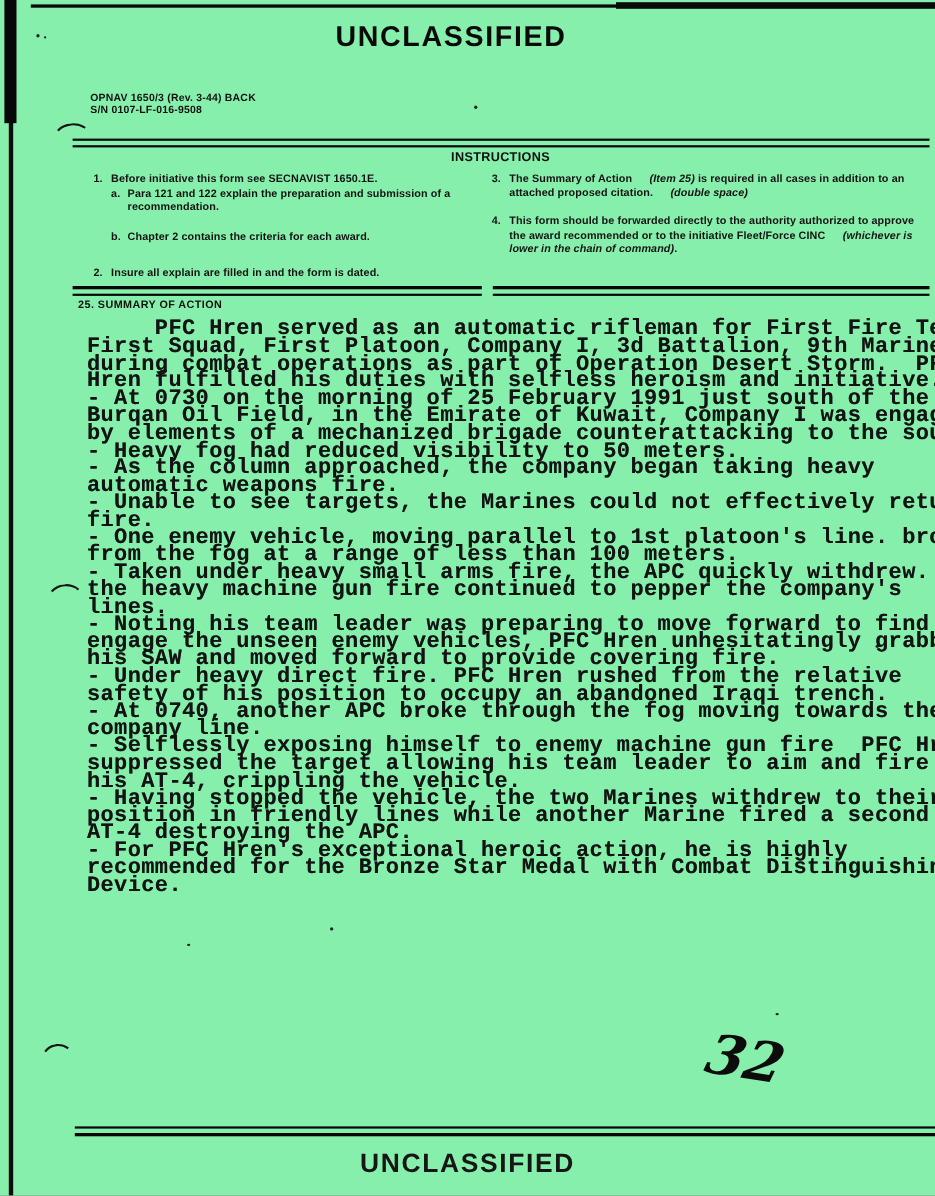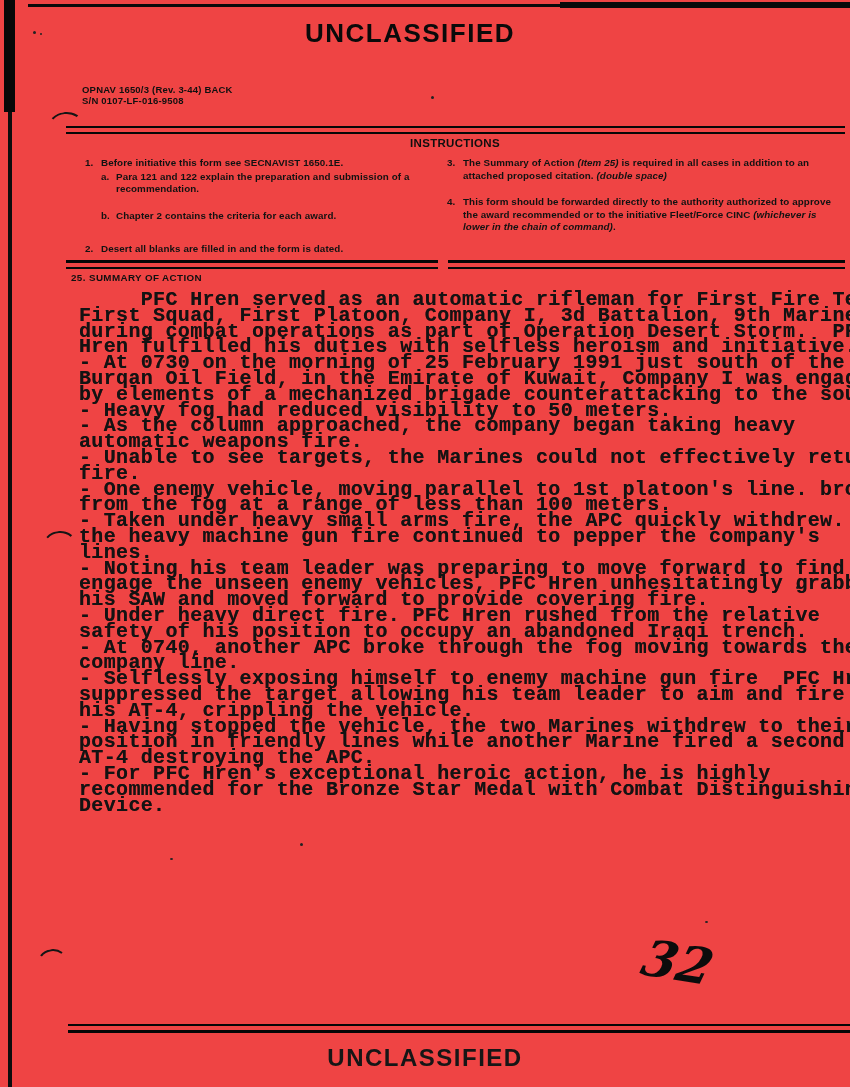--- a/index.html
+++ b/index.html
@@ -1,19 +1,19 @@
 <!DOCTYPE html>
 <html><head>
 <meta charset="utf-8">
 <style>
   html,body{margin:0;padding:0;background:#888;}
   .page{
     position:relative;
     width:850px;height:1087px;
-    background:#ef4444;
+    background:#86efac;
     font-family:"Liberation Sans",sans-serif;
     color:#0f0f0f;
     overflow:hidden;
   }
   
   .top-border{position:absolute;left:28px;top:4px;width:822px;height:3px;background:#0a0a0a;}
   .top-border-heavy{position:absolute;left:560px;top:2px;width:290px;height:6px;background:#0a0a0a;}
   .left-bar-thin{position:absolute;left:8px;top:0;width:4px;height:1087px;background:#0d0d0d;}
   .left-bar-thick{position:absolute;left:4px;top:0;width:11px;height:112px;background:#080808;}
   .speck{position:absolute;background:#222;border-radius:50%;}
@@ -50,21 +50,21 @@
     color:#121212;
   }
   .instr-col.left{left:85px;width:338px;}
   .instr-col.right{left:447px;width:390px;}
   .instr-item{position:relative;padding-left:16px;}
   .instr-item .num{position:absolute;left:0;top:0;}
   .instr-sub{position:relative;padding-left:15px;margin-top:1px;}
   .instr-sub .num{position:absolute;left:0;top:0;}
   .mt{margin-top:14px;}
   .mt-lg{margin-top:21px;}
-  .ital{font-style:italic;}
+  .ital{font-style:italic;margin-left:13px;}
 
   .summary-label{
     position:absolute;left:71px;top:272px;
     font-size:9.8px;font-weight:bold;letter-spacing:0.4px;color:#101010;
   }
   .body-text{
     position:absolute;left:79px;top:292px;width:740px;
     font-family:"Liberation Mono","DejaVu Sans Mono",monospace;
     font-size:20px;font-weight:bold;line-height:15.8px;letter-spacing:0.35px;
     white-space:pre;color:#131313;
@@ -125,21 +125,21 @@
         <span class="num">a.</span>
         <span>Para 121 and 122 explain the preparation and submission of a recommendation.</span>
       </div>
       <div class="instr-sub mt">
         <span class="num">b.</span>
         <span>Chapter 2 contains the criteria for each award.</span>
       </div>
     </div>
     <div class="instr-item mt-lg">
       <span class="num">2.</span>
-      <span>Desert all blanks are filled in and the form is dated.</span>
+      <span>Insure all explain are filled in and the form is dated.</span>
     </div>
   </div>
 
   <div class="instr-col right">
     <div class="instr-item">
       <span class="num">3.</span>
       <span>The Summary of Action </span><span class="ital">(Item 25)</span><span> is required in all cases in addition to an attached proposed citation. </span><span class="ital">(double space)</span>
     </div>
     <div class="instr-item mt">
       <span class="num">4.</span>

